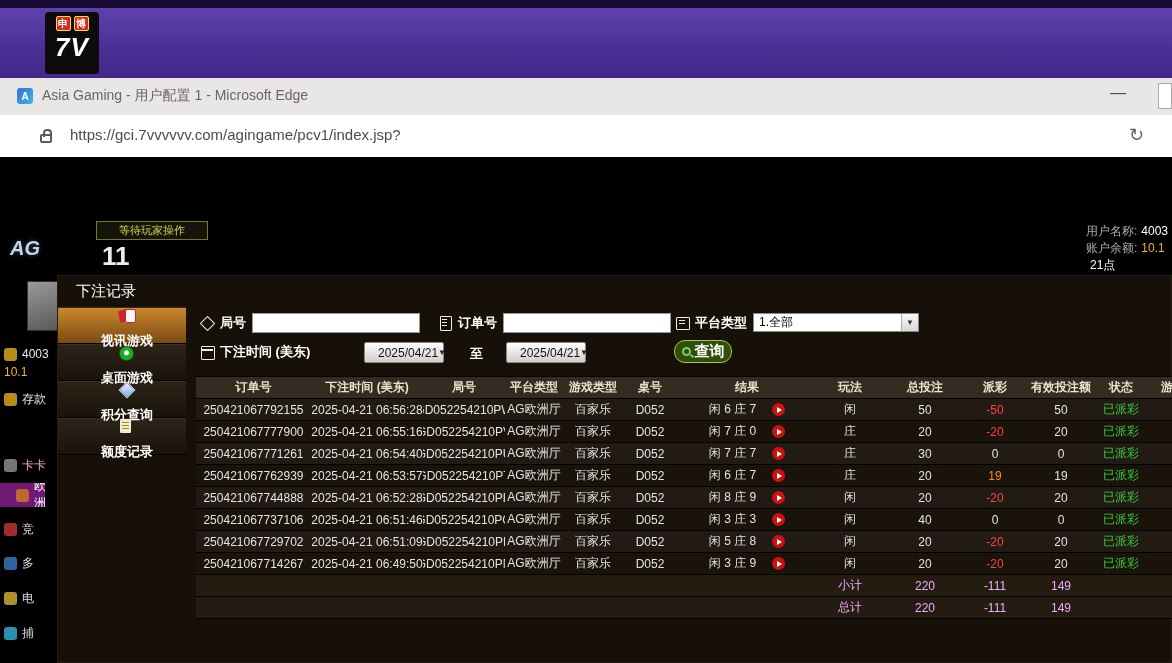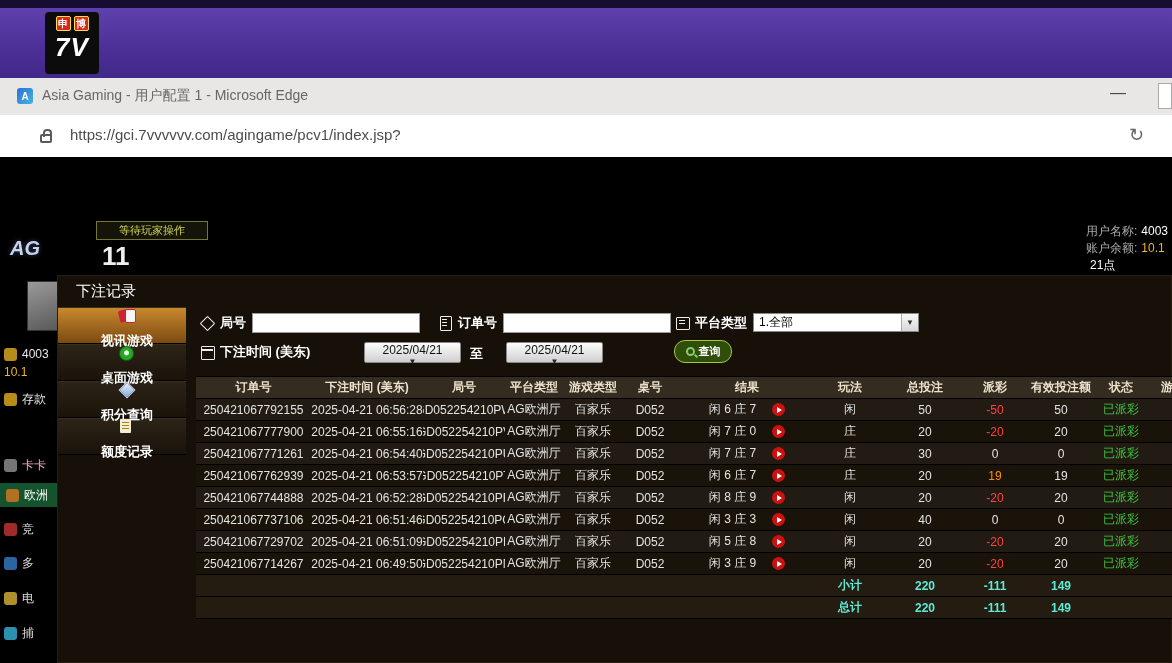--- a/index.html
+++ b/index.html
@@ -92,42 +92,42 @@
   .doc-icon::after{content:'';position:absolute;left:4px;top:3px;width:5px;height:1px;background:#eee;
     box-shadow:0 3px 0 #eee,0 6px 0 #eee;}
   .list-icon::before{content:'';position:absolute;left:1px;top:1px;width:12px;height:11px;border:1.5px solid #eee;border-radius:1px;}
   .list-icon::after{content:'';position:absolute;left:4px;top:4px;width:6px;height:1px;background:#eee;box-shadow:0 3px 0 #eee;}
   .cal-icon::before{content:'';position:absolute;left:1px;top:1px;width:12px;height:12px;border:1.5px solid #eee;border-radius:1px;}
   .cal-icon::after{content:'';position:absolute;left:1px;top:4px;width:12px;height:1.5px;background:#eee;}
   .plat-select{width:166px;height:19px;background:#fff;border:1px solid #888;display:flex;align-items:center;
     justify-content:space-between;font-size:12px;color:#000;padding-left:5px;cursor:pointer;}
   .plat-arrow{width:17px;height:100%;background:linear-gradient(#f8f8f8,#d8d8d8);border-left:1px solid #aaa;
     font-size:8px;color:#333;display:flex;align-items:center;justify-content:center;}
-  .date-select{position:absolute;width:97px;height:21px;background:linear-gradient(#fdfdfd,#cfcfcf);
+  .date-select{position:absolute;width:80px;height:21px;background:linear-gradient(#fdfdfd,#cfcfcf);
     border:1px solid #888;border-radius:2px;display:flex;align-items:center;justify-content:space-between;
-    padding:0 13px;font-size:12px;color:#111;cursor:pointer;flex-direction:column;}
+    padding:0 13px;font-size:12px;color:#111;cursor:pointer;}
   .date-from{left:306px;top:66px;}
   .date-to{left:448px;top:66px;}
   .date-arrow{font-size:8px;color:#222;}
   .to-label{position:absolute;left:412px;top:69px;color:#fff;font-size:13px;font-weight:bold;}
   .query-btn{position:absolute;left:616px;top:64px;width:58px;height:23px;background:#2f4d0b;
-    border:1px solid #a6c93c;border-radius:11px;color:#fff;font-size:11px;font-weight:bold;display:flex;
+    border:1px solid #a6c93c;border-radius:11px;color:#fff;font-size:15px;font-weight:bold;display:flex;
     align-items:center;justify-content:center;gap:4px;cursor:pointer;font-family:inherit;}
   .search-icon{width:9px;height:9px;border:2px solid #8c6;border-radius:50%;position:relative;flex:0 0 auto;}
   .search-icon::after{content:'';position:absolute;left:6px;top:6px;width:4px;height:2px;background:#8c6;transform:rotate(45deg);}
 
   
   .bet-table{position:absolute;left:138px;top:100px;width:977px;overflow:hidden;border-top:1px solid #000;}
   .t-row{display:flex;height:22px;border-bottom:1px solid #000;}
   .t-head{background:#342c21;}
   .t-head .t-cell{color:#ece2cc;font-weight:bold;}
   .t-data{background:#211b13;}
   .t-data.alt{background:#191309;}
   .t-sum{background:#241c10;}
-  .t-sum .t-cell{color:#5eead4;font-weight:bold;}
+  .t-sum .t-cell{color:#f0abfc;font-weight:normal;}
   .t-cell{flex:0 0 auto;display:flex;align-items:center;justify-content:center;font-size:12px;color:#e4e4e4;
     white-space:nowrap;overflow:hidden;}
   .c-order{width:115px}.c-time{width:112px}.c-round{width:82px}.c-platform{width:58px}.c-gametype{width:60px}
   .c-tableno{width:54px}.c-result{width:140px;gap:16px;}.c-play{width:66px}.c-bet{width:84px}.c-payout{width:56px}
   .c-valid{width:76px}.c-status{width:44px}.c-game{width:60px}
   .play-btn{width:13px;height:13px;border-radius:50%;background:#c11;display:flex;align-items:center;
     justify-content:center;cursor:pointer;flex:0 0 auto;}
   .play-tri{width:0;height:0;border-left:5px solid #fff;border-top:3.5px solid transparent;border-bottom:3.5px solid transparent;margin-left:1px;}
   .pay-neg{color:#ff4242 !important;}
   .pay-pos{color:#ff9100 !important;}
@@ -176,21 +176,21 @@
           <span style="color: rgb(240, 180, 41);">10.1</span>
         </div>
         <div class="ls-item" style="top: 48px;">
           <span class="ls-icon" style="background: rgb(216, 165, 32);"></span>
           <span style="color: rgb(232, 232, 232);">存款</span>
         </div>
         <div class="ls-item" style="top: 114px;">
           <span class="ls-icon" style="background: rgb(138, 138, 138);"></span>
           <span style="color: #f9a8d4; font-family: Liberation Mono, monospace;">卡卡</span>
         </div>
-        <div class="ls-item" style="top: 144px; background: #14532d; left: 0px; width: 57px; padding-left: 6px;">
+        <div class="ls-item" style="top: 144px; background: #701a75; left: 0px; width: 45px; padding-left: 16px;">
           <span class="ls-icon" style="background: rgb(204, 119, 34);"></span>
           <span style="color: rgb(255, 255, 255);">欧洲</span>
         </div>
         <div class="ls-item" style="top: 178px;">
           <span class="ls-icon" style="background: rgb(187, 51, 51);"></span>
           <span style="color: rgb(221, 221, 221);">竞</span>
         </div>
         <div class="ls-item" style="top: 212px;">
           <span class="ls-icon" style="background: rgb(51, 119, 187);"></span>
           <span style="color: rgb(221, 221, 221);">多</span>

